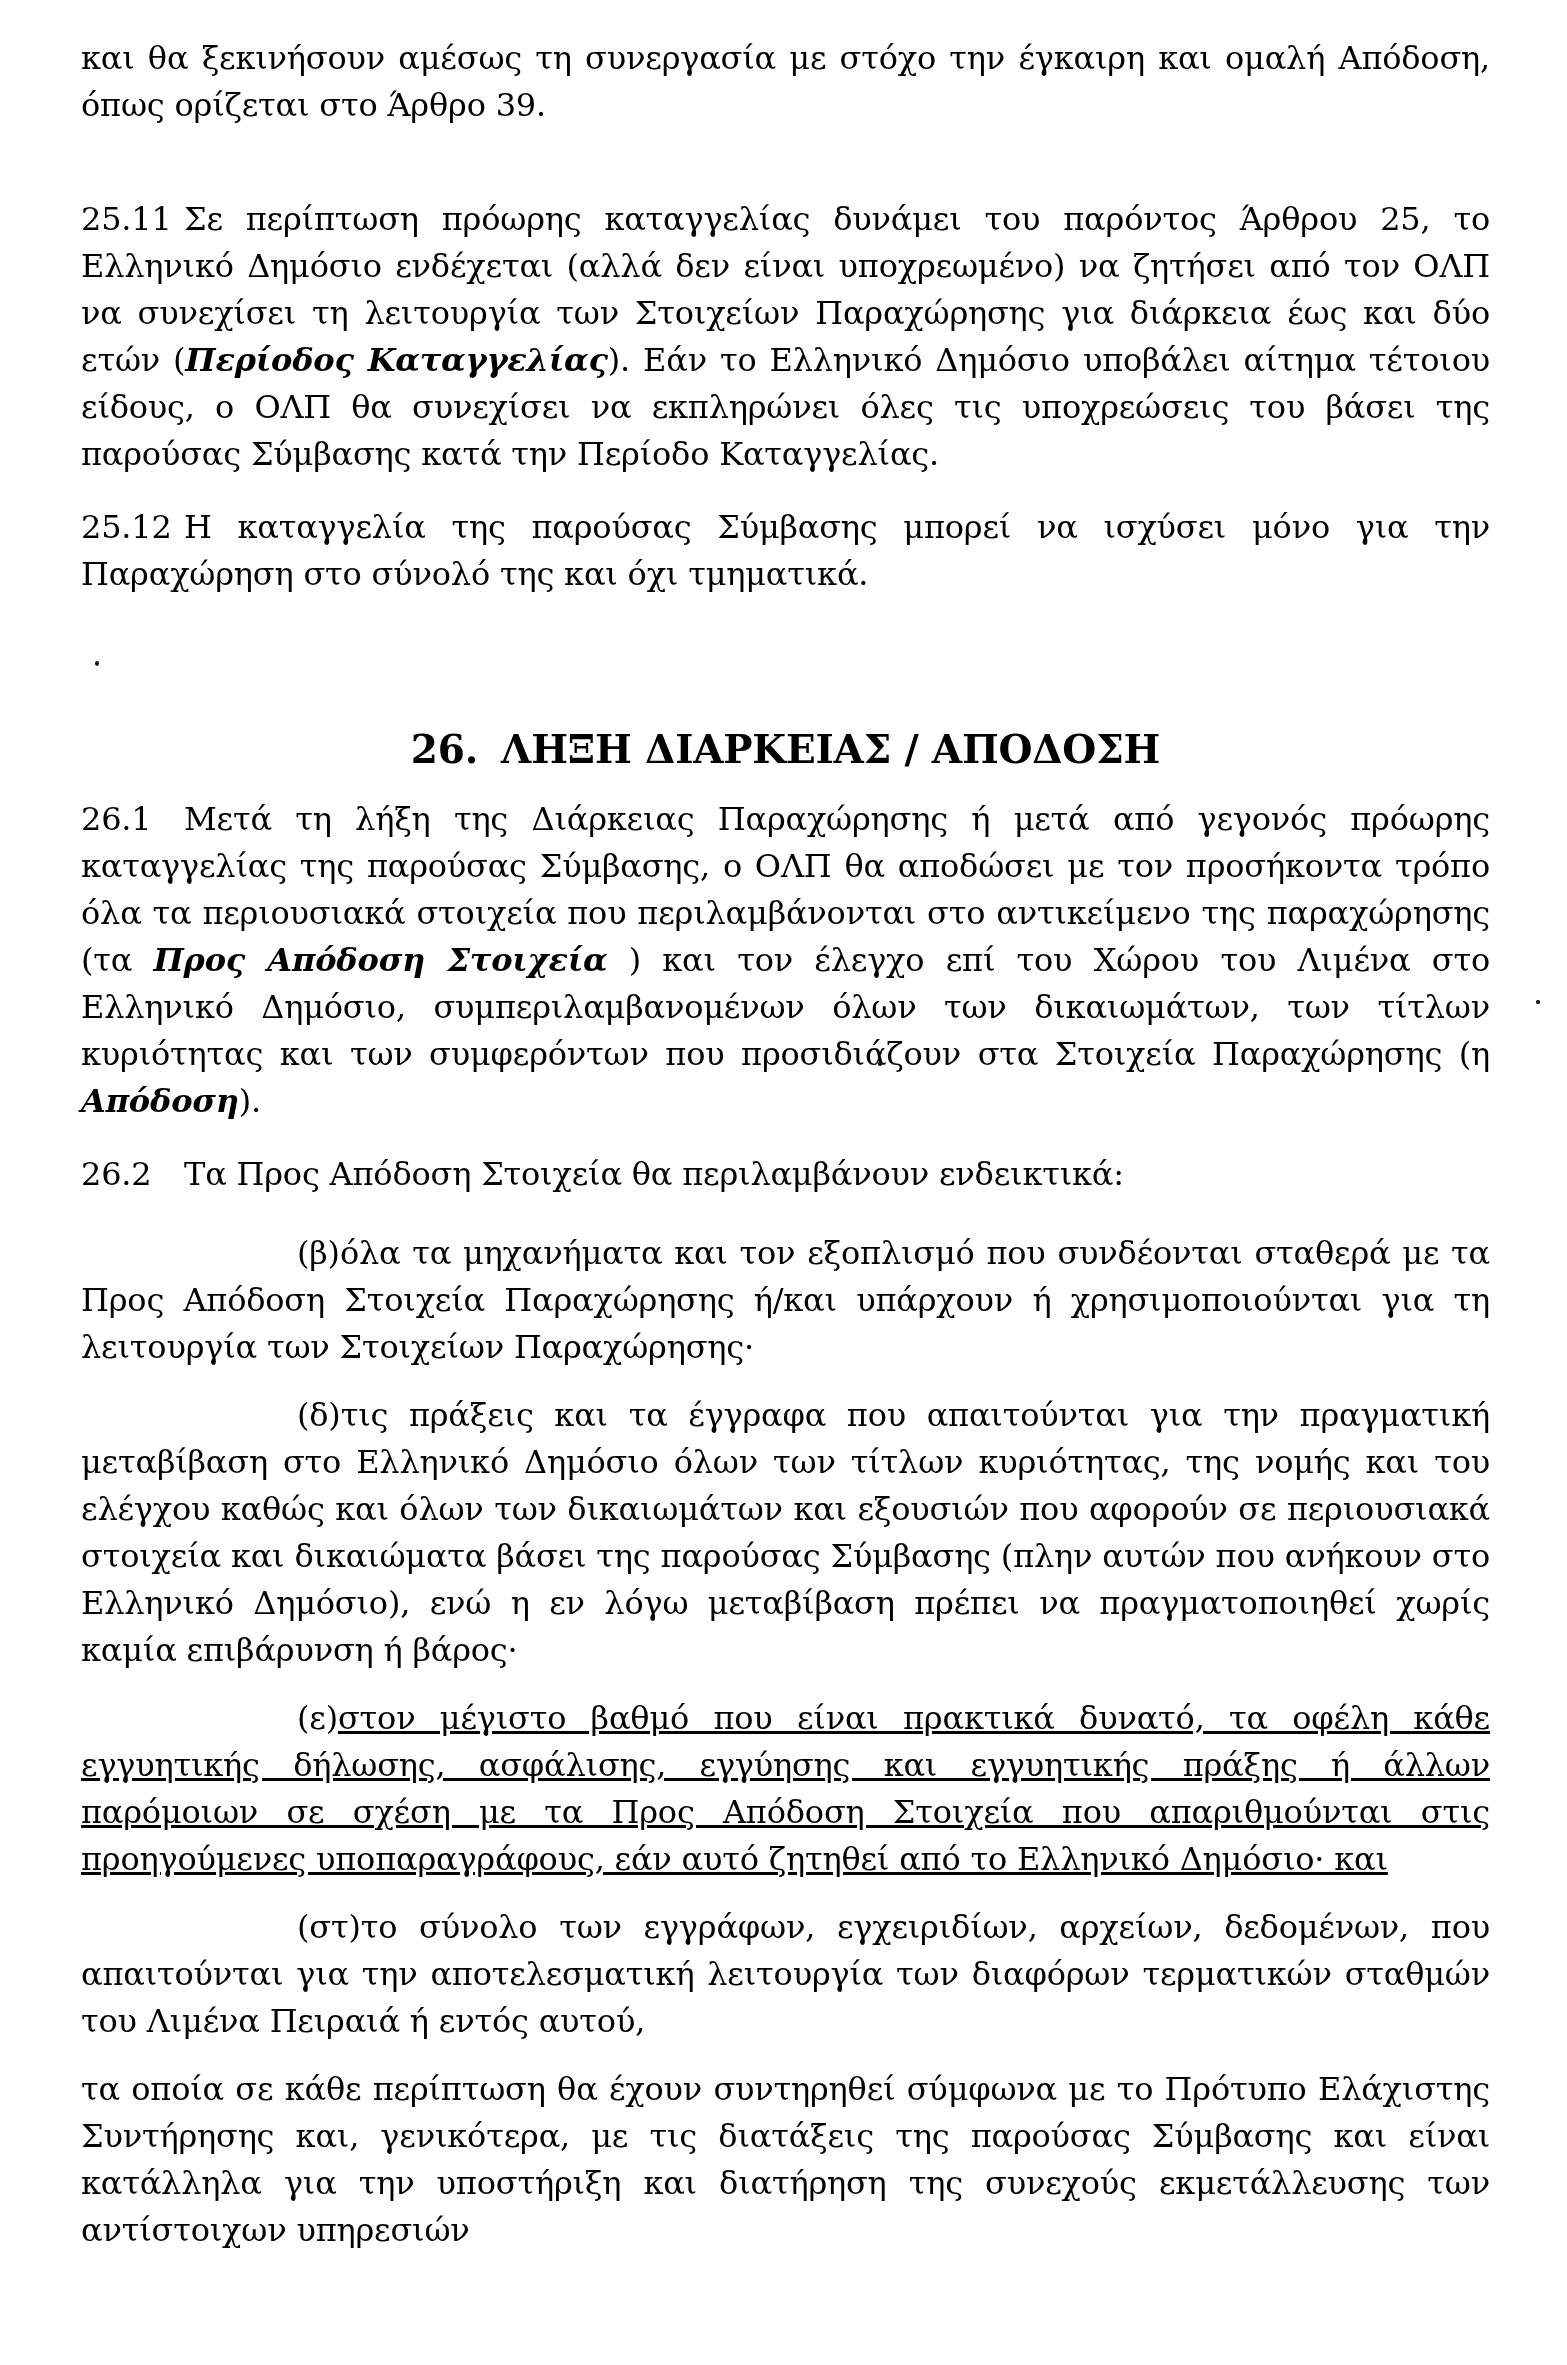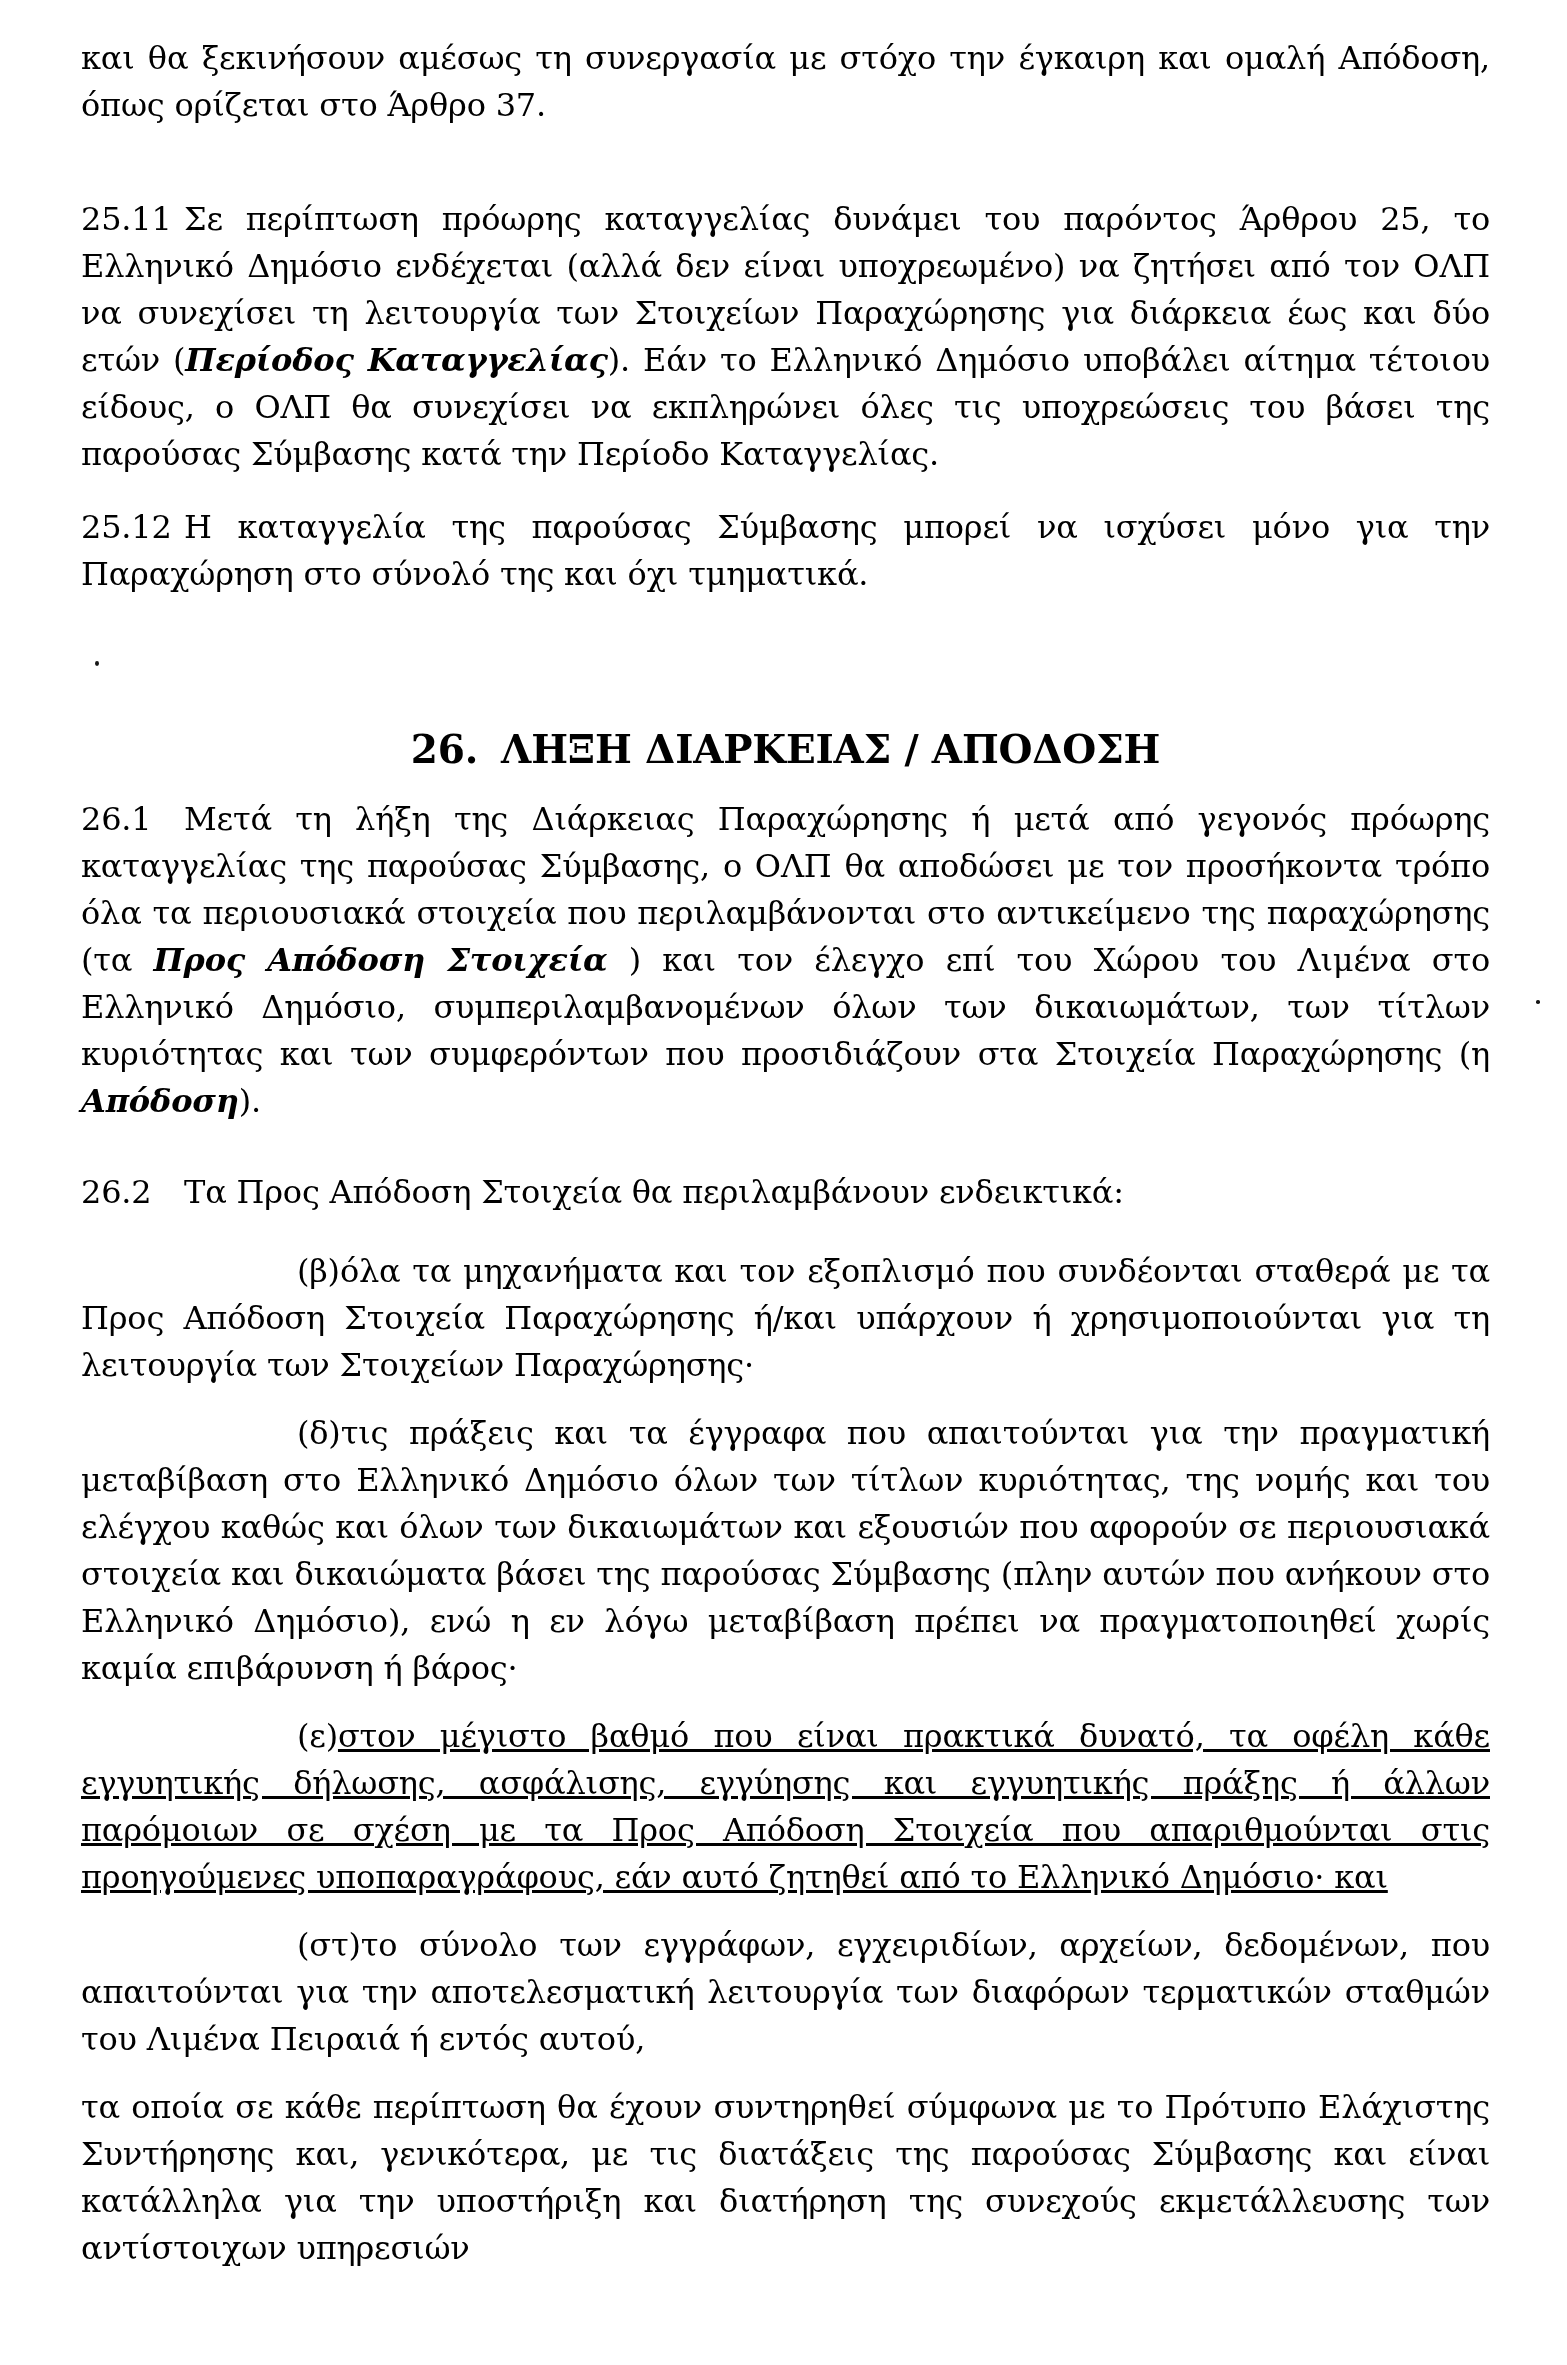--- a/index.html
+++ b/index.html
@@ -25,21 +25,21 @@
   .p-intro   { margin-bottom: 67px; }
   .p-2511    { margin-bottom: 26px; }
   .heading {
     text-align: center;
     font-weight: bold;
     font-size: 39px;
     margin-top: 128px;
     margin-bottom: 23px;
   }
   .heading .hnum { margin-right: 23px; }
-  .p-262  { margin-top: 44px; }
+  .p-262  { margin-top: 26px; }
   .item-a { margin-top: 32px; }
   .item-b { margin-top: 32px; }
   .item-g { margin-top: 35px; }
   .item-d { margin-top: 21px; }
   .item-e { margin-top: 21px; text-decoration: underline; }
   .item-st{ margin-top: 21px; }
   .p-closing { margin-top: 21px; }
   .dot {
     position: absolute;
     width: 4.4px; height: 5.3px;
@@ -48,21 +48,21 @@
   }
   .dot1 { left: 95px;  top: 661px; }
   .dot2 { left: 1536px; top: 1000px; width: 3.5px; height: 3.5px; }
   .dot3 { left: 878px; top: 1062px; width: 3.5px; height: 3.5px; }
 </style>
 </head>
 <body>
 
 <main class="page">
 
-  <p class="p-intro"><span>και θα ξεκινήσουν αμέσως τη συνεργασία με στόχο την έγκαιρη και ομαλή Απόδοση, όπως ορίζεται στο Άρθρο 37.</span></p>
+  <p class="p-intro"><span>και θα ξεκινήσουν αμέσως τη συνεργασία με στόχο την έγκαιρη και ομαλή Απόδοση, όπως ορίζεται στο Άρθρο 39.</span></p>
 
   <p class="p-2511"><span class="num">25.11</span><span>Σε περίπτωση πρόωρης καταγγελίας δυνάμει του παρόντος Άρθρου 25, το Ελληνικό Δημόσιο ενδέχεται (αλλά δεν είναι υποχρεωμένο) να ζητήσει από τον ΟΛΠ να συνεχίσει τη λειτουργία των Στοιχείων Παραχώρησης για διάρκεια έως και δύο ετών (</span><span class="bi">Περίοδος Καταγγελίας</span><span>). Εάν το Ελληνικό Δημόσιο υποβάλει αίτημα τέτοιου είδους, ο ΟΛΠ θα συνεχίσει να εκπληρώνει όλες τις υποχρεώσεις του βάσει της παρούσας Σύμβασης κατά την Περίοδο Καταγγελίας.</span></p>
 
   <p><span class="num">25.12</span><span>Η καταγγελία της παρούσας Σύμβασης μπορεί να ισχύσει μόνο για την Παραχώρηση στο σύνολό της και όχι τμηματικά.</span></p>
 
   <p class="heading"><span class="hnum">26.</span><span>ΛΗΞΗ ΔΙΑΡΚΕΙΑΣ / ΑΠΟΔΟΣΗ</span></p>
 
   <p><span class="num">26.1</span><span>Μετά τη λήξη της Διάρκειας Παραχώρησης ή μετά από γεγονός πρόωρης καταγγελίας της παρούσας Σύμβασης, ο ΟΛΠ θα αποδώσει με τον προσήκοντα τρόπο όλα τα περιουσιακά στοιχεία που περιλαμβάνονται στο αντικείμενο της παραχώρησης (τα </span><span class="bi">Προς Απόδοση Στοιχεία</span><span> ) και τον έλεγχο επί του Χώρου του Λιμένα στο Ελληνικό Δημόσιο, συμπεριλαμβανομένων όλων των δικαιωμάτων, των τίτλων κυριότητας και των συμφερόντων που προσιδιάζουν στα Στοιχεία Παραχώρησης (η </span><span class="bi">Απόδοση</span><span>).</span></p>
 
   <p class="p-262"><span class="num">26.2</span><span>Τα Προς Απόδοση Στοιχεία θα περιλαμβάνουν ενδεικτικά:</span></p>

